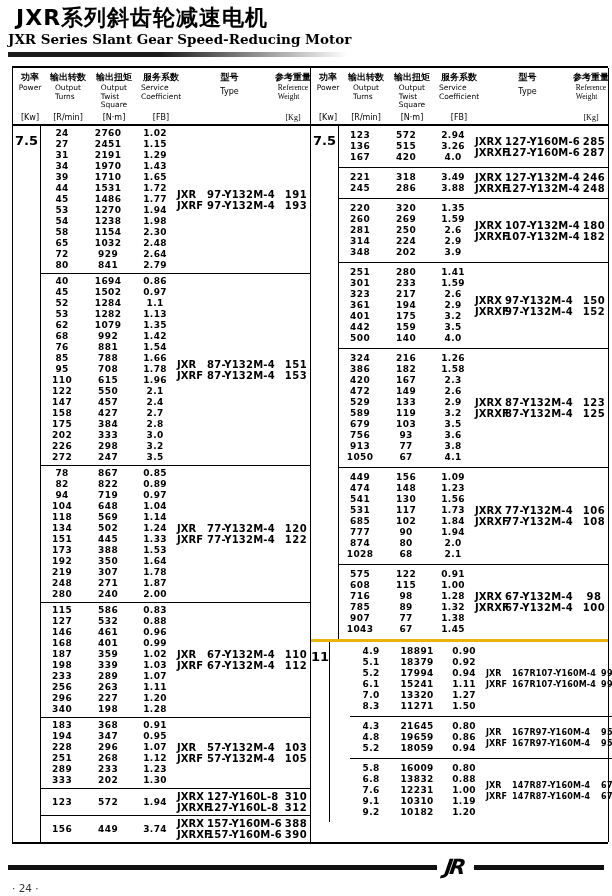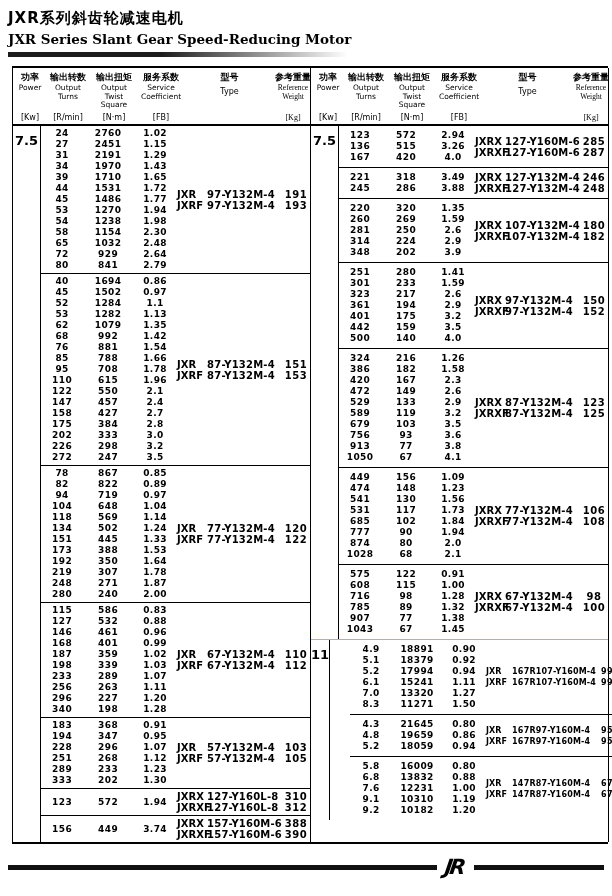--- a/index.html
+++ b/index.html
@@ -2,47 +2,47 @@
 <html><head>
 <meta charset="utf-8">
 <style>
   * { margin:0; padding:0; box-sizing:border-box; }
   html,body { background:#fff; }
   body {
     width:612px; height:896px; position:relative; overflow:hidden;
     font-family:"DejaVu Sans","Liberation Sans",sans-serif; color:#000;
   }
   .titles { padding:5px 8px 0 8px; }
-  .title-cn { font-size:15px; font-weight:bold; letter-spacing:1px; line-height:26px; }
+  .title-cn { font-size:22px; font-weight:bold; letter-spacing:1px; line-height:26px;margin-left:8px; }
   .title-en { font-family:"DejaVu Serif","Liberation Serif",serif; font-size:13.5px; font-weight:bold; line-height:17px; }
   .grad-bar { margin:4px 0 0 8px; width:340px; height:5px;
     background:linear-gradient(90deg,#1c1c1c 0%,#1c1c1c 45%,rgba(255,255,255,0) 100%); }
 
   .tables { margin:9px 8px 0 12px; width:596px; display:flex;
     border-top:2px solid #000; border-bottom:2px solid #000;
     border-left:1px solid #000; }
   .half { width:298px; display:flex; flex-direction:column; border-right:1px solid #000; }
 
   
   .thead { height:58px; display:flex; border-bottom:2px solid #000; }
   .hc { display:flex; flex-direction:column; align-items:center; padding-top:3px; }
   .hc .cn { font-size:9px; font-weight:bold; white-space:nowrap; }
-  .hc .en { font-size:7.5px; line-height:8.5px; text-align:center; }
+  .hc .en { font-size:7.5px; line-height:8.5px; }
   .hc .unit { margin-top:auto; font-size:8px; padding-bottom:2px; white-space:nowrap; }
   .hc-power { width:34px; }
   .hc-turns { width:42px; }
   .hc-torque { width:50px; }
   .hc-coeff { width:44px; }
   .hc-type { flex:1; }
   .hc-type .en { margin-top:4px; font-size:8px; }
   .hc-weight { width:34px;font-family:Liberation Serif, serif; }
 
   
   .section { display:flex; }
-  .section-sep { border-top:1px solid #eab308;gap:20px; }
+  .section-sep { border-top:3px solid #eab308;gap:20px; }
   .power-col { width:34px; border-right:1px solid #000; text-align:center;
     font-size:13px; font-weight:bold; padding-top:7px; }
   .content-col { flex:1; display:flex; flex-direction:column;justify-content:flex-end; }
   .block { display:flex; align-items:center; padding:2px 0; }
   .half-right .block { padding:4px 0; }
   .block + .block { border-top:1px solid #000; }
   .rows { width:136px; }
   .drow { display:flex; height:11px; line-height:11px; font-size:9px; font-weight:bold; letter-spacing:0.4px; }
   .drow .c0 { width:42px; text-align:center; }
   .drow .c1 { width:50px; text-align:center; }
@@ -1010,13 +1010,14 @@
   </div>
 
 </div>
 
 <div class="footer">
   <div class="footer-rule">
     <div class="rule-left"></div>
     <div class="logo">JR</div>
     <div class="rule-right"></div>
   </div>
+  <div class="page-number">· 24 ·</div>
 </div>
 
 </body></html>

